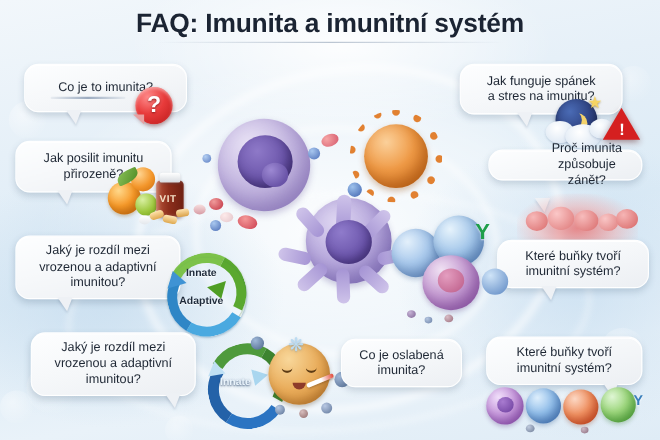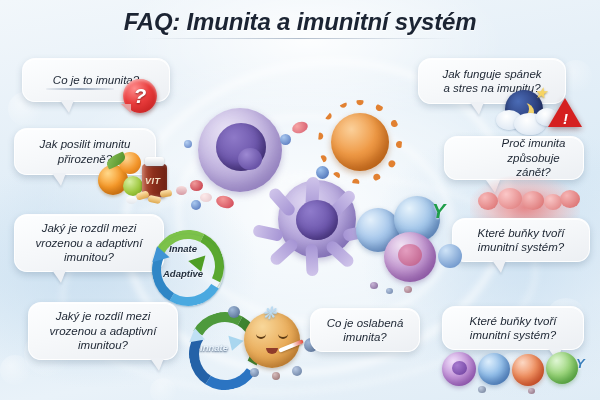--- a/index.html
+++ b/index.html
@@ -13,21 +13,20 @@
     font-family: "Liberation Sans", sans-serif;
   }
   #infographic {
     position: relative;
     width: 600px;
     height: 400px;
     overflow: hidden;
     background:
       radial-gradient(ellipse 340px 200px at 300px 210px, rgba(255,255,255,0.92) 0%, rgba(255,255,255,0.40) 55%, rgba(255,255,255,0) 78%),
       linear-gradient(170deg, #f2f7fb 0%, #e6f0f8 28%, #dcebf6 55%, #e9f2f9 80%, #dfecf6 100%);
-    font-style: italic;
   }
 
   
   .bokeh {
     position: absolute;
     border-radius: 50%;
     background: radial-gradient(circle at 38% 35%, rgba(255,255,255,0.85), rgba(255,255,255,0.10) 70%, rgba(255,255,255,0) 100%);
     pointer-events: none;
   }
   .bg-swirl {
@@ -457,21 +456,21 @@
   <div class="moon-icon" style="left:505px; top:90px;"></div>
   <div class="moon-crescent" style="left:511px; top:100px;"></div>
   <div class="moon-star" style="left:534px; top:84px;">★</div>
   <div class="cloud-puff" style="left:496px; top:110px; width:26px; height:20px;"></div>
   <div class="cloud-puff" style="left:514px; top:113px; width:32px; height:22px;"></div>
   <div class="cloud-puff" style="left:536px; top:108px; width:22px; height:18px;"></div>
 
   <div class="warn-badge" style="left:548px; top:98px;"></div>
   <div class="warn-badge-inner" style="left:563px; top:111px;">!</div>
 
-  <div class="card" style="left:444px; top:136px; width:140px; height:44px;padding-left:48px;">
+  <div class="card" style="left:444px; top:136px; width:140px; height:28px;padding-left:48px;">
     <div class="card-text">Proč imunita
 způsobuje zánět?</div>
   </div>
   <div class="card-tail" style="left:486px; top:180px;"></div>
 
   <div style="position:absolute; left:470px; top:176px; width:110px; height:42px;
               background: radial-gradient(ellipse at 50% 75%, rgba(232,120,120,0.85) 0%, rgba(240,170,170,0.5) 45%, rgba(255,230,230,0) 75%);"></div>
   <div class="cell" style="left:478px; top:192px; width:20px; height:18px; background:radial-gradient(circle at 34% 30%, #f7b9b9, #d96a6a);"></div>
   <div class="cell" style="left:498px; top:188px; width:24px; height:21px; background:radial-gradient(circle at 34% 30%, #fbc8c8, #dd7676);"></div>
   <div class="cell" style="left:522px; top:191px; width:22px; height:19px; background:radial-gradient(circle at 34% 30%, #f7bcbc, #d86a6a);"></div>

